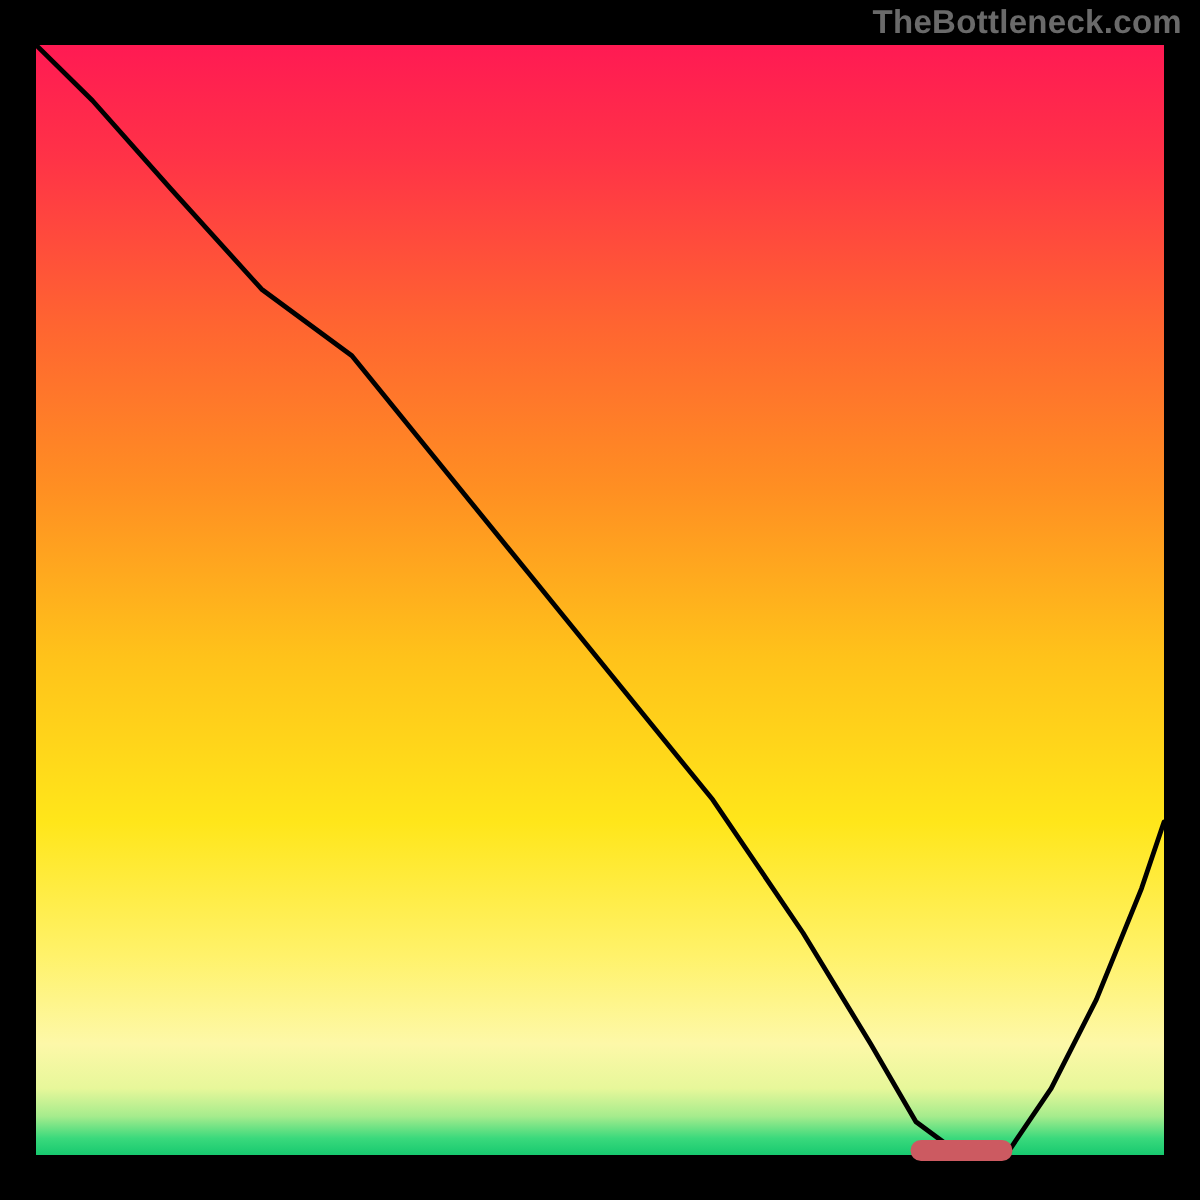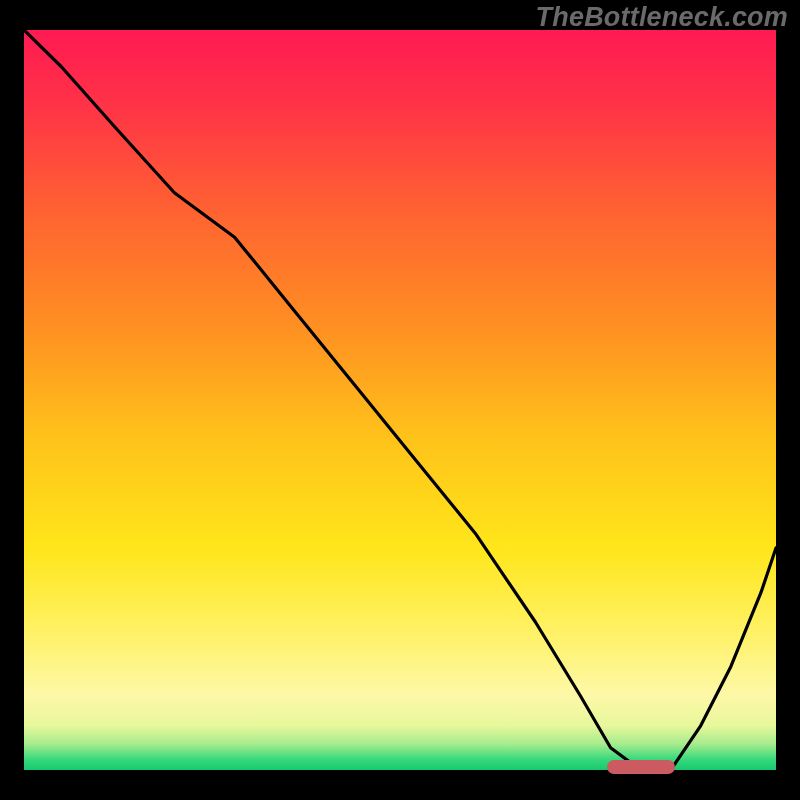--- a/index.html
+++ b/index.html
@@ -15,25 +15,24 @@
     position: absolute;
     left: 0; top: 0;
     width: 800px; height: 800px;
     background: #000;
   }
   .watermark {
     position: absolute;
     top: 2px;
     right: 12px;
     color: #6a6a6a;
-    font-size: 27px;
+    font-size: 22px;
     font-weight: 600;
     letter-spacing: 0.2px;
     pointer-events: none;
-    font-style: italic;
   }
   .plot {
     position: absolute;
     left: 24px;
     top: 30px;
     width: 752px;
     height: 740px;
     
   }
   svg.bg {

